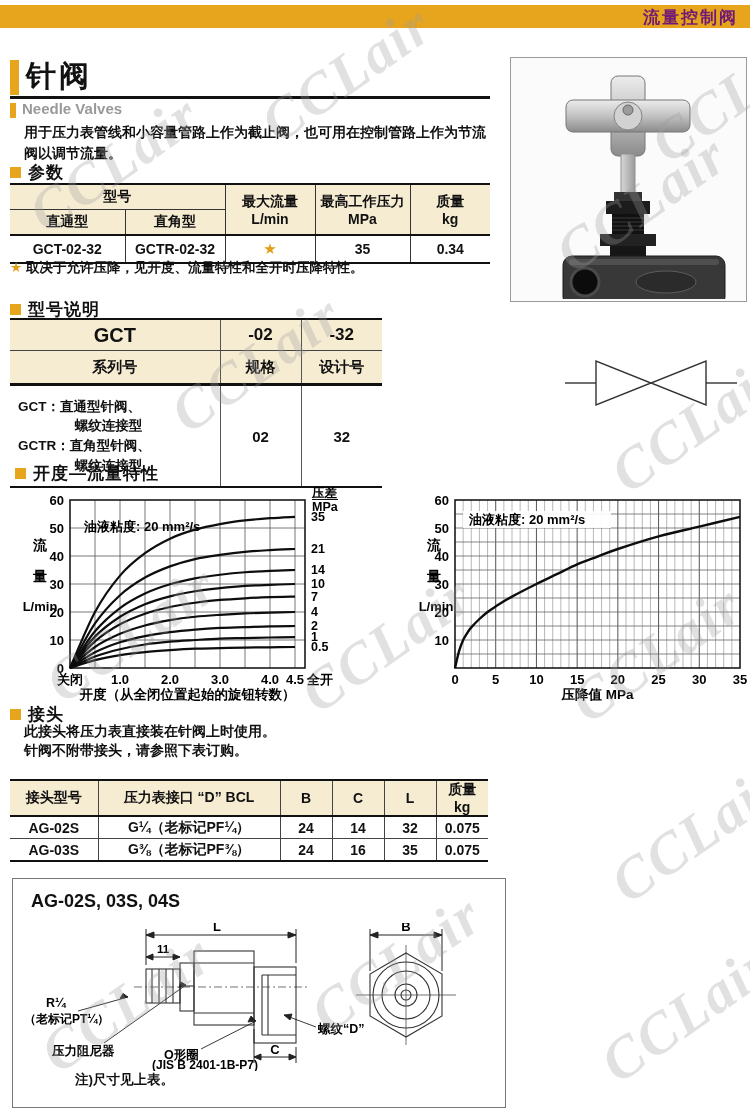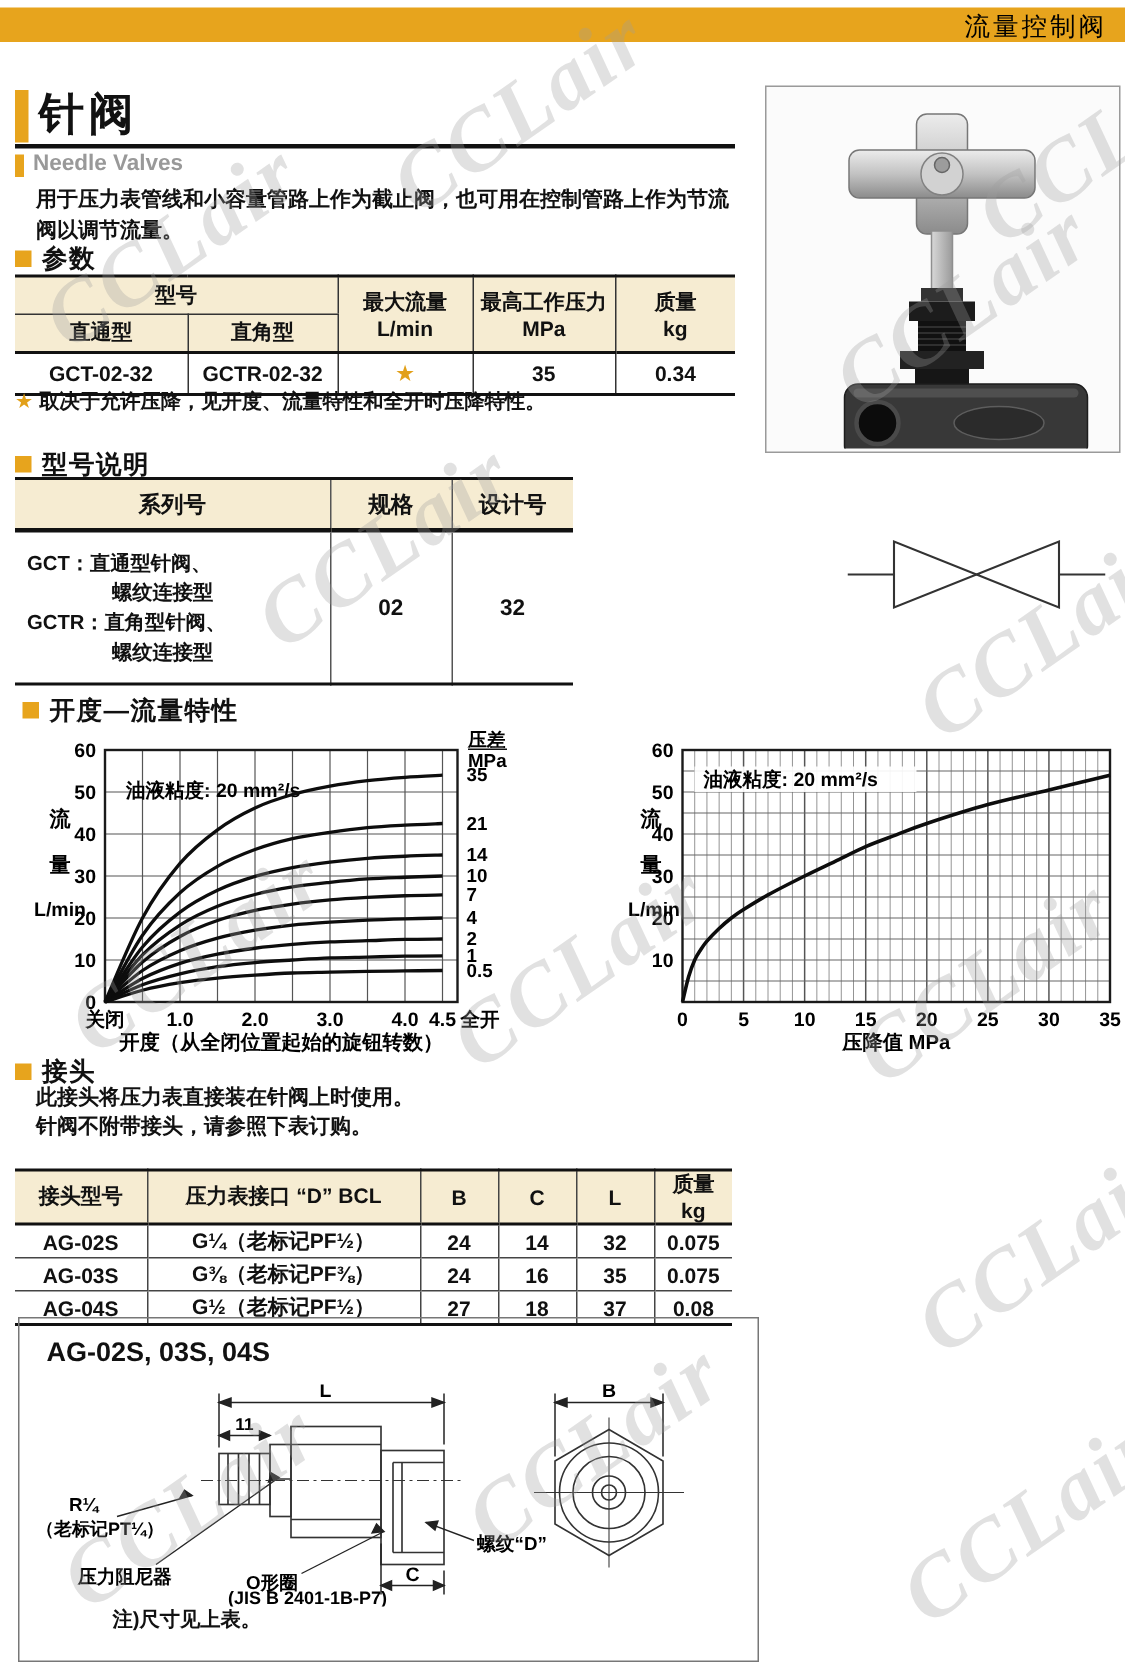--- a/index.html
+++ b/index.html
@@ -1,20 +1,20 @@
 <!DOCTYPE html>
 <html><head>
 <meta charset="utf-8">
 <style>
   html,body{margin:0;padding:0;background:#fff;}
   .page{position:relative;width:750px;height:1114px;background:#fff;overflow:hidden;
         font-family:"Liberation Sans","DejaVu Sans",sans-serif;color:#111;}
   
   .topbar{position:absolute;top:5px;left:0;width:750px;height:23px;background:#E7A41D;}
-  .topbar .t{position:absolute;right:12px;top:1px;color:#000000;font-size:17px;font-weight:normal;letter-spacing:2px;}
+  .topbar .t{position:absolute;right:12px;top:1px;color:#701a75;font-size:17px;font-weight:bold;letter-spacing:2px;}
   
   .title-bar{position:absolute;left:10px;top:60px;width:9px;height:35px;background:#E7A41D;}
   .h1{position:absolute;left:26px;top:56px;font-size:30px;font-weight:bold;letter-spacing:3px;}
   .rule{position:absolute;left:10px;top:96px;width:480px;height:3px;background:#111;}
   .sub-bar{position:absolute;left:10px;top:103px;width:6px;height:15px;background:#E7A41D;}
   .sub{position:absolute;left:22px;top:100px;font-size:15px;font-weight:bold;color:#999;}
   .desc{position:absolute;left:24px;top:122px;width:472px;font-size:14px;font-weight:600;line-height:1.5;}
   
   .sec{position:absolute;font-size:17px;font-weight:bold;letter-spacing:1px;}
   .sec .sq{display:inline-block;width:11px;height:11px;background:#E7A41D;margin-right:7px;}
@@ -163,20 +163,25 @@
   <div class="sec" style="left:10px;top:298px;">
     <span class="sq"></span><span>型号说明</span>
   </div>
   <table class="tbl model">
     <colgroup>
         <col style="width:210px">
         <col style="width:81px">
         <col style="width:81px">
       </colgroup>
     <tbody>
+        <tr class="cream mr1">
+      <td class="big">GCT</td>
+      <td>-02</td>
+      <td>-32</td>
+    </tr>
     <tr class="cream mr2">
       <td>系列号</td>
       <td>规格</td>
       <td>设计号</td>
     </tr>
     <tr class="mr3">
       <td class="desc-cell">
         <div>GCT：直通型针阀、</div>
         <div class="ind">螺纹连接型</div>
         <div>GCTR：直角型针阀、</div>
@@ -347,41 +352,33 @@
         <tr class="hd cream">
       <td>接头型号</td>
       <td>压力表接口 “D” BCL</td>
       <td>B</td>
       <td>C</td>
       <td>L</td>
       <td>质量  kg</td>
     </tr>
     <tr class="dr">
       <td>AG-02S</td>
-      <td>G¼（老标记PF½）</td>
+      <td>G¼（老标记PF¼）</td>
       <td>24</td>
       <td>14</td>
       <td>32</td>
       <td>0.075</td>
     </tr>
     <tr class="dr">
       <td>AG-03S</td>
       <td>G⅜（老标记PF⅜）</td>
       <td>24</td>
       <td>16</td>
       <td>35</td>
       <td>0.075</td>
-    </tr>
-    <tr class="dr">
-      <td>AG-04S</td>
-      <td>G½（老标记PF½）</td>
-      <td>27</td>
-      <td>18</td>
-      <td>37</td>
-      <td>0.08</td>
     </tr>
   </tbody>
     </table>
 
   <div class="draw-box">
     <div class="draw-title">AG-02S, 03S, 04S</div>
     <svg class="draw-svg" width="468" height="148" viewBox="0 0 468 148">
       <g stroke="#333" stroke-width="1.1" fill="none">
 
         <rect x="130" y="46" width="34" height="34"></rect>

